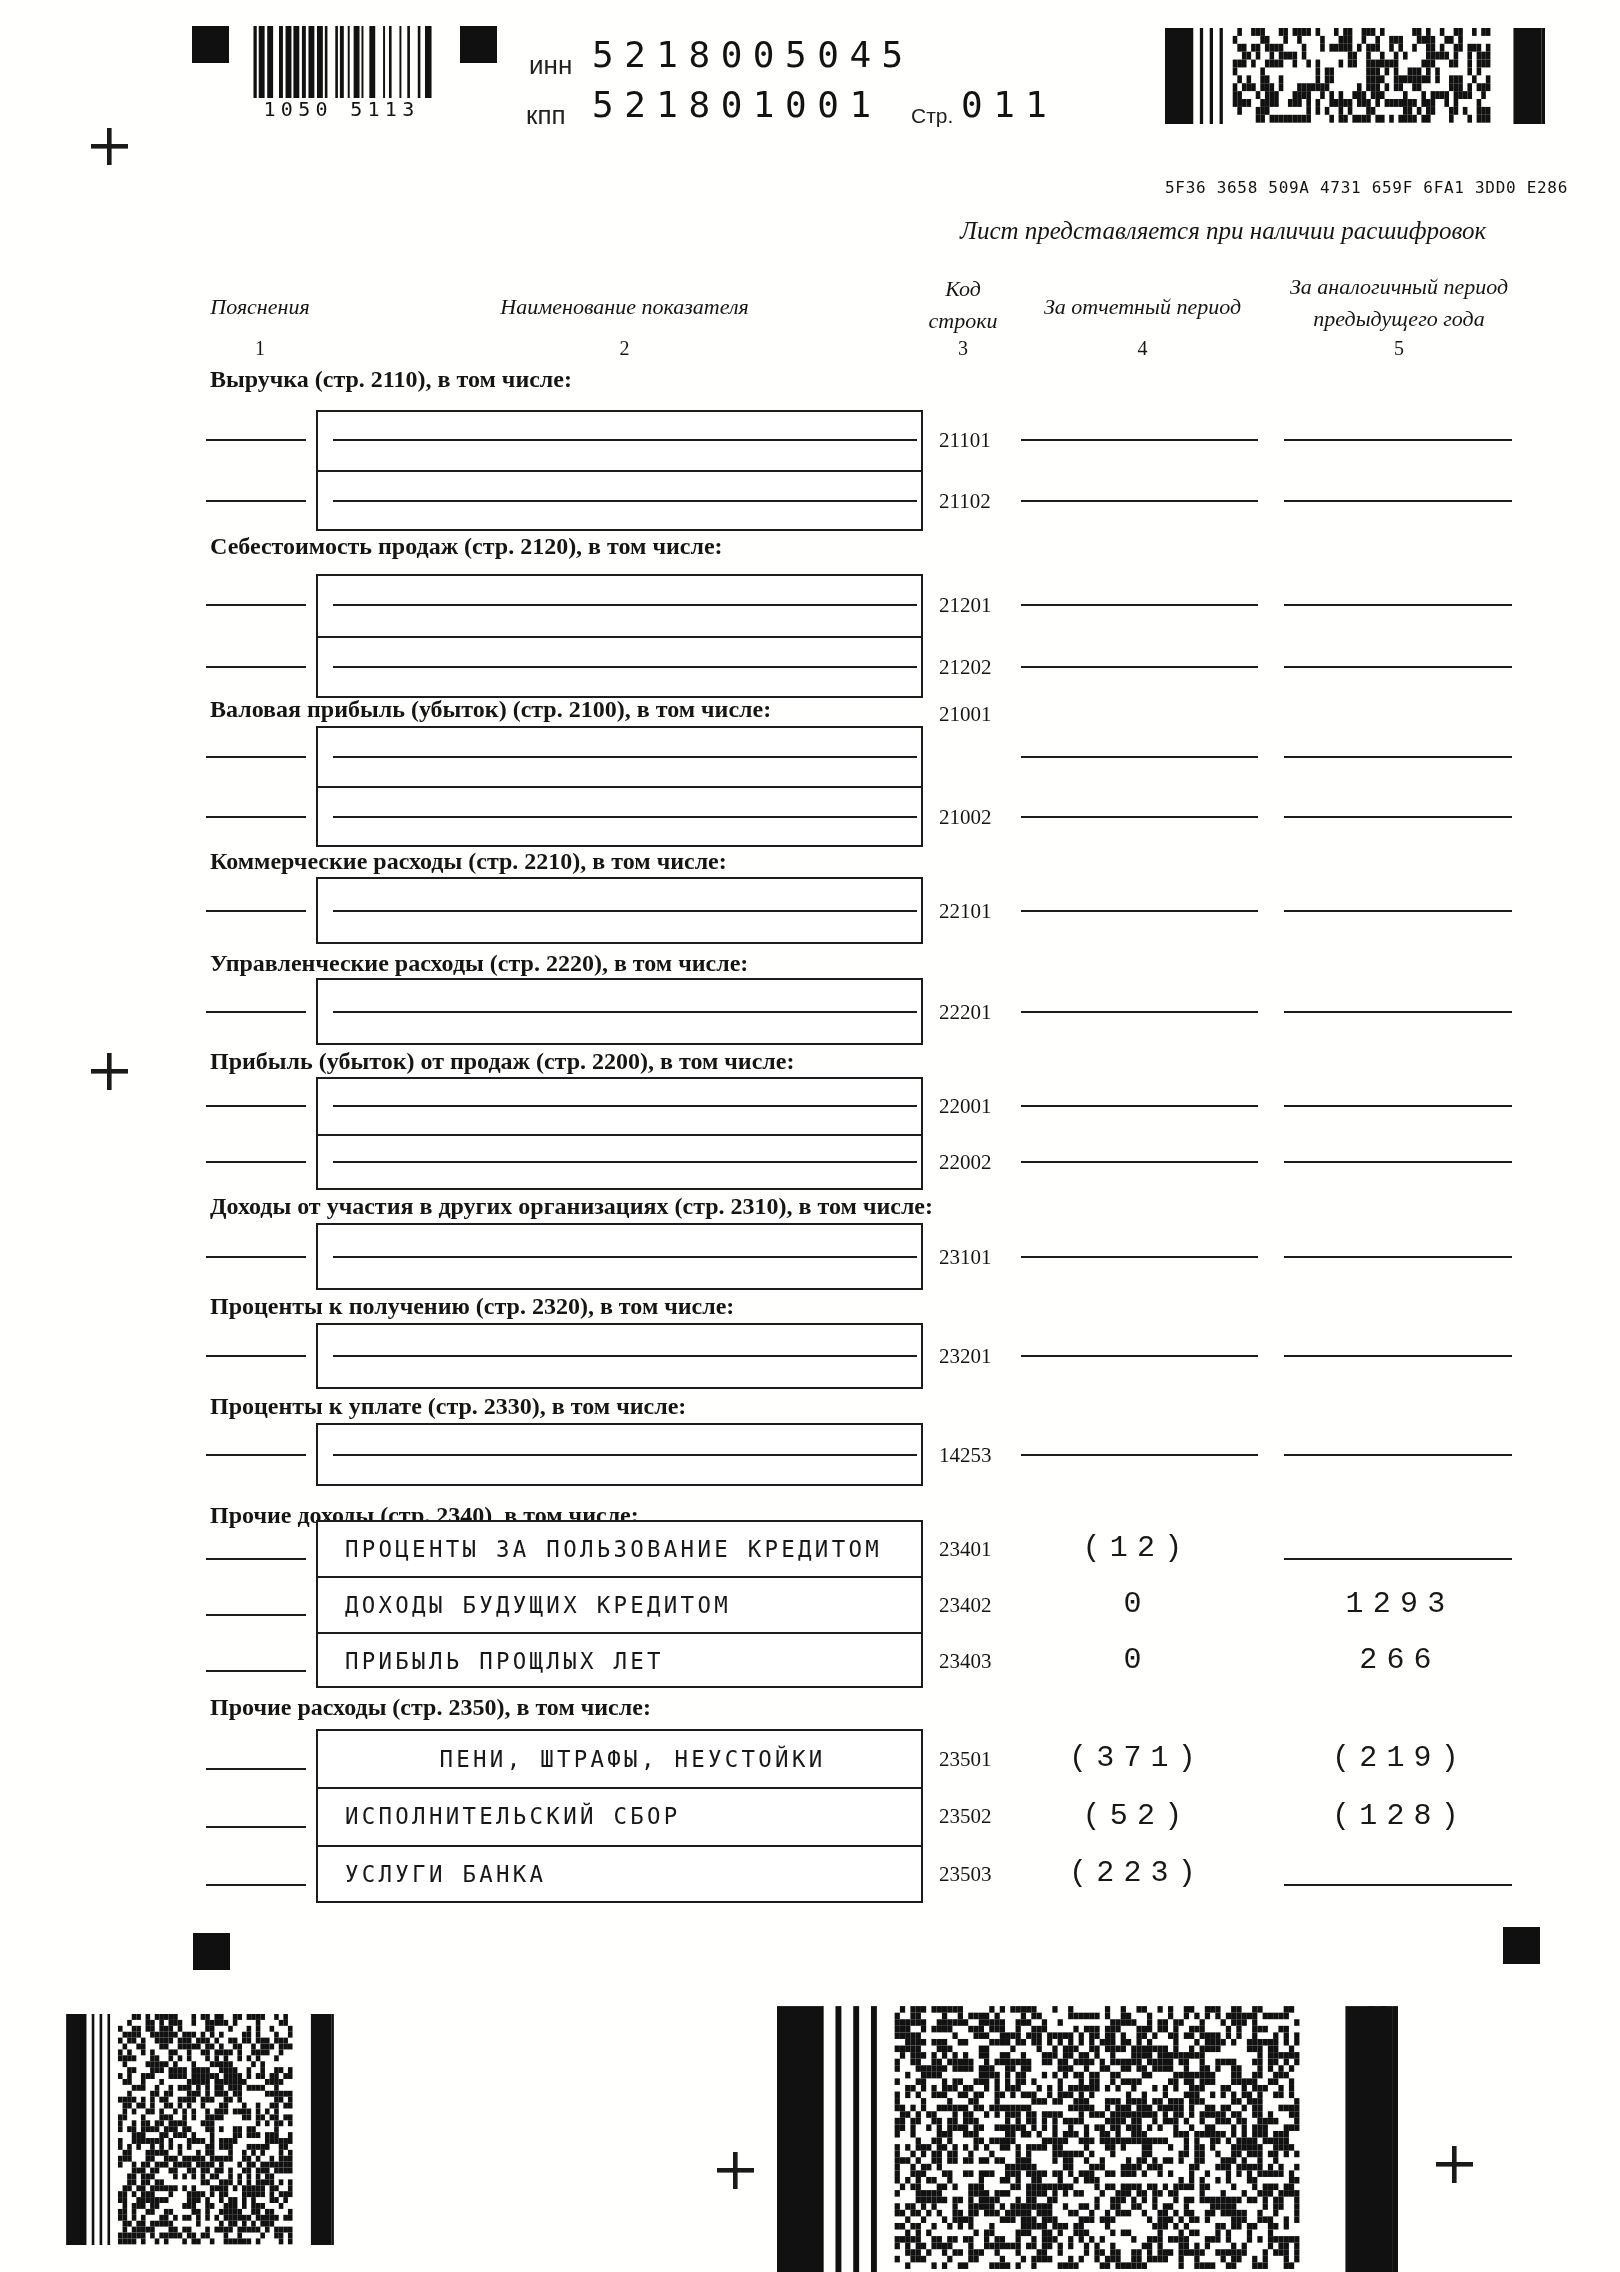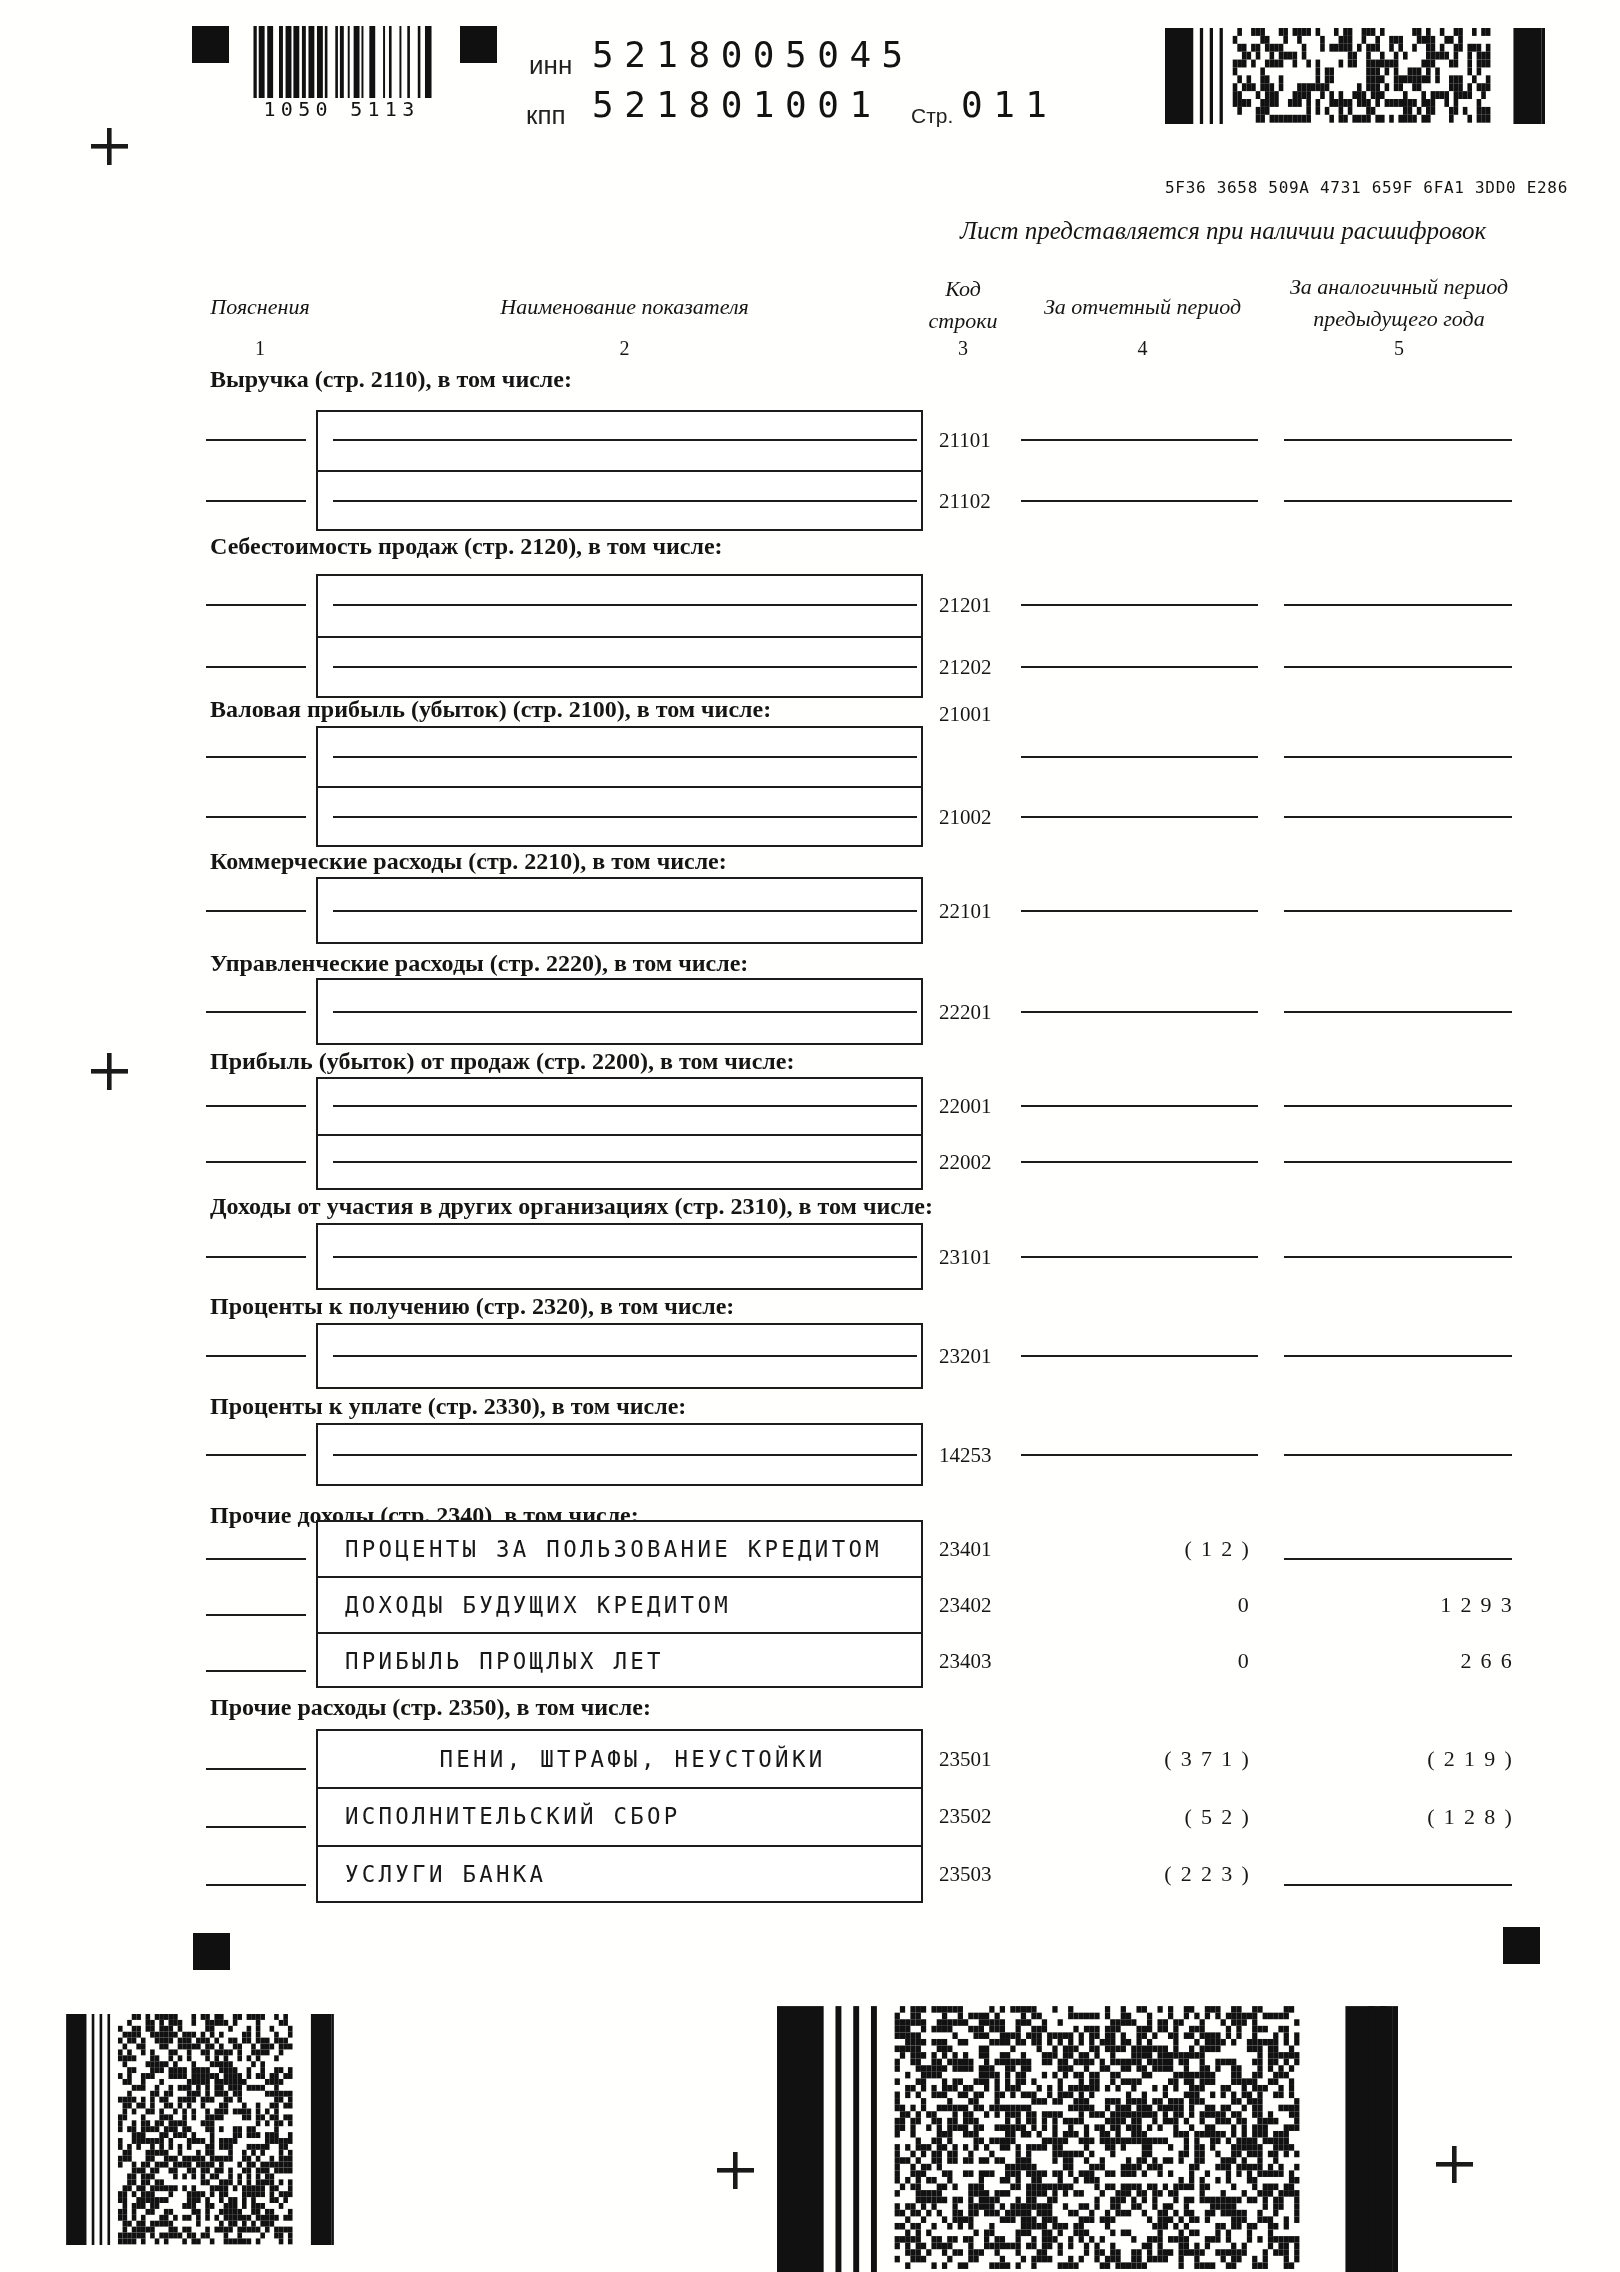--- a/index.html
+++ b/index.html
@@ -22,22 +22,22 @@
   .sec-h{position:absolute;left:210px;font-size:24px;font-weight:bold;white-space:nowrap;}
   .box{position:absolute;left:316px;width:607px;border:2px solid #1c1c1c;background:#fff;box-sizing:border-box;}
   .divline{position:absolute;left:316px;width:607px;height:2px;background:#1c1c1c;}
   .uline{position:absolute;left:333px;width:584px;height:2px;background:#1c1c1c;}
   .dash{position:absolute;left:206px;width:100px;height:2px;background:#1c1c1c;}
   .c4line{position:absolute;left:1021px;width:237px;height:2px;background:#1c1c1c;}
   .c5line{position:absolute;left:1284px;width:228px;height:2px;background:#1c1c1c;}
   .code{position:absolute;left:939px;width:92px;font-size:21px;line-height:32px;white-space:nowrap;}
   .rowname{position:absolute;left:345px;width:575px;font-family:"DejaVu Sans Mono",monospace;
            font-size:22.4px;letter-spacing:3.3px;line-height:36px;white-space:nowrap;color:#181818;}
-  .val{position:absolute;font-family:Liberation Serif, serif;font-size:22px;letter-spacing:9.2px;
-       line-height:39px;text-align:right;color:#181818;white-space:nowrap;}
+  .val{position:absolute;font-family:Liberation Mono, monospace;font-size:30px;letter-spacing:9.2px;
+       line-height:39px;text-align:center;color:#181818;white-space:nowrap;}
   .val4{left:1016px;width:242px;}
   .val5{left:1279px;width:242px;}
   svg{display:block;}
 </style>
 </head>
 <body>
 
 <div id="page">
 
   <div class="regmark" style="left:192px;top:26px;"></div>

